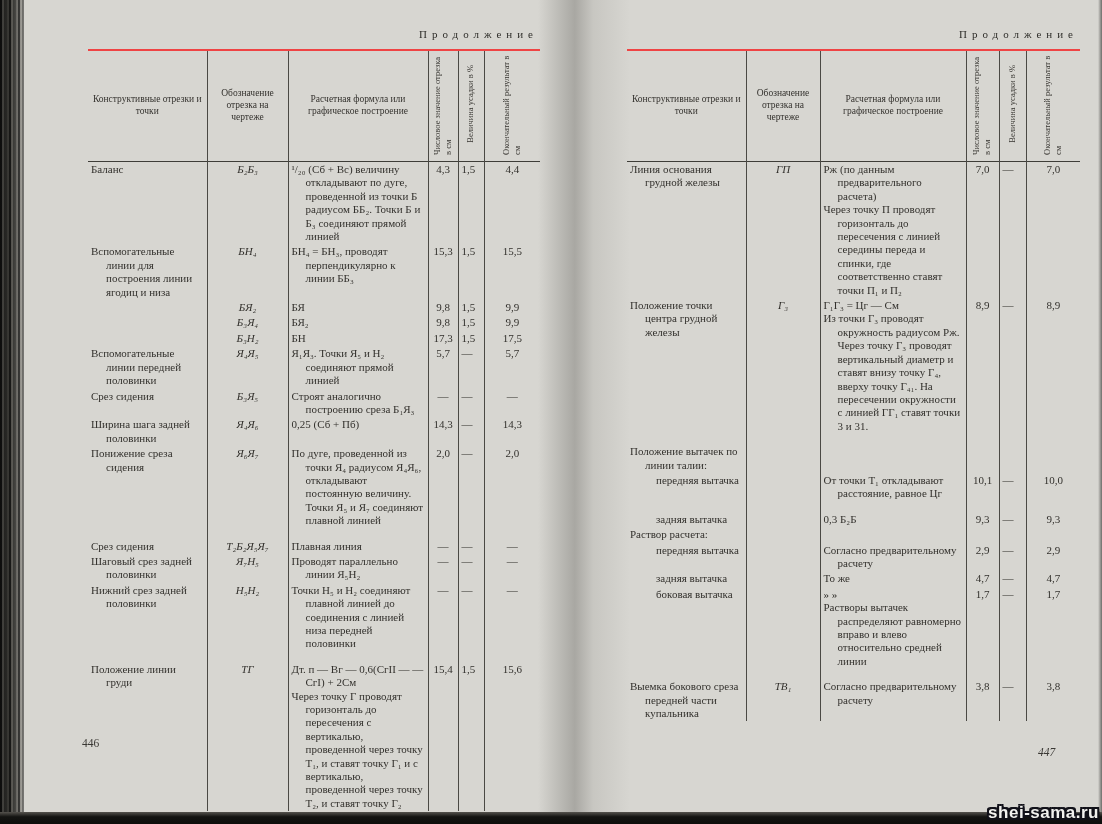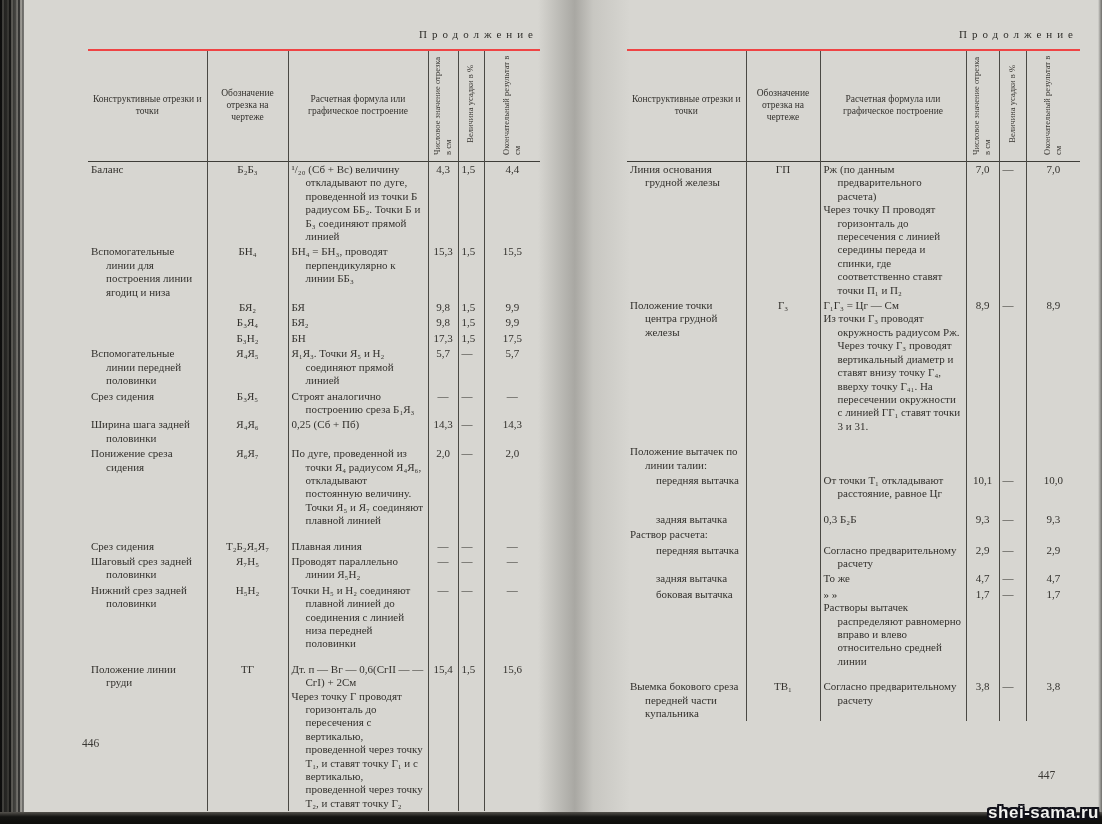--- a/index.html
+++ b/index.html
@@ -45,29 +45,29 @@
   table.ctable th+th, table.ctable td+td{border-left:1px solid #4a4944;}
   .vtxt{
     display:inline-block;writing-mode:vertical-rl;transform:rotate(180deg);
     font-size:8.5px;line-height:1.3;max-height:102px;white-space:normal;text-align:left;
   }
   table.ctable td{vertical-align:top;font-size:11px;line-height:1.22;padding:1px 3px;}
   tr.gap td{padding-top:11px;}
   td.c-name{padding-left:2px;}
   .nm{padding-left:15px;text-indent:-15px;}
   .nm.sub{padding-left:26px;text-indent:0;}
-  td.c-des{text-align:center;}
+  td.c-des{text-align:center;font-style:italic;}
   .fp{padding-left:14px;text-indent:-14px;}
   td.c-val{text-align:center;padding-right:3px;}
   td.c-shr{}
   td.c-res{text-align:center;}
   tbody td{color:#33312d;}
   .pageno{position:absolute;font-size:11.5px;color:#3a3834;z-index:3;}
   .pageno-l{left:82px;top:737px;}
-  .pageno-r{left:1038px;top:769px;}
+  .pageno-r{left:1038px;top:746px;font-style:italic;}
   .watermark{
     position:absolute;right:3px;bottom:1px;z-index:9;
     font-family:"Liberation Sans","DejaVu Sans",sans-serif;
     font-weight:bold;font-size:17px;letter-spacing:0.5px;color:#f2f2ef;
     text-shadow:
       -2px -2px 0 #101018, 2px -2px 0 #101018, -2px 2px 0 #101018, 2px 2px 0 #101018,
       -2px 0 0 #101018, 2px 0 0 #101018, 0 -2px 0 #101018, 0 2px 0 #101018;
   }
 </style>
 </head>

